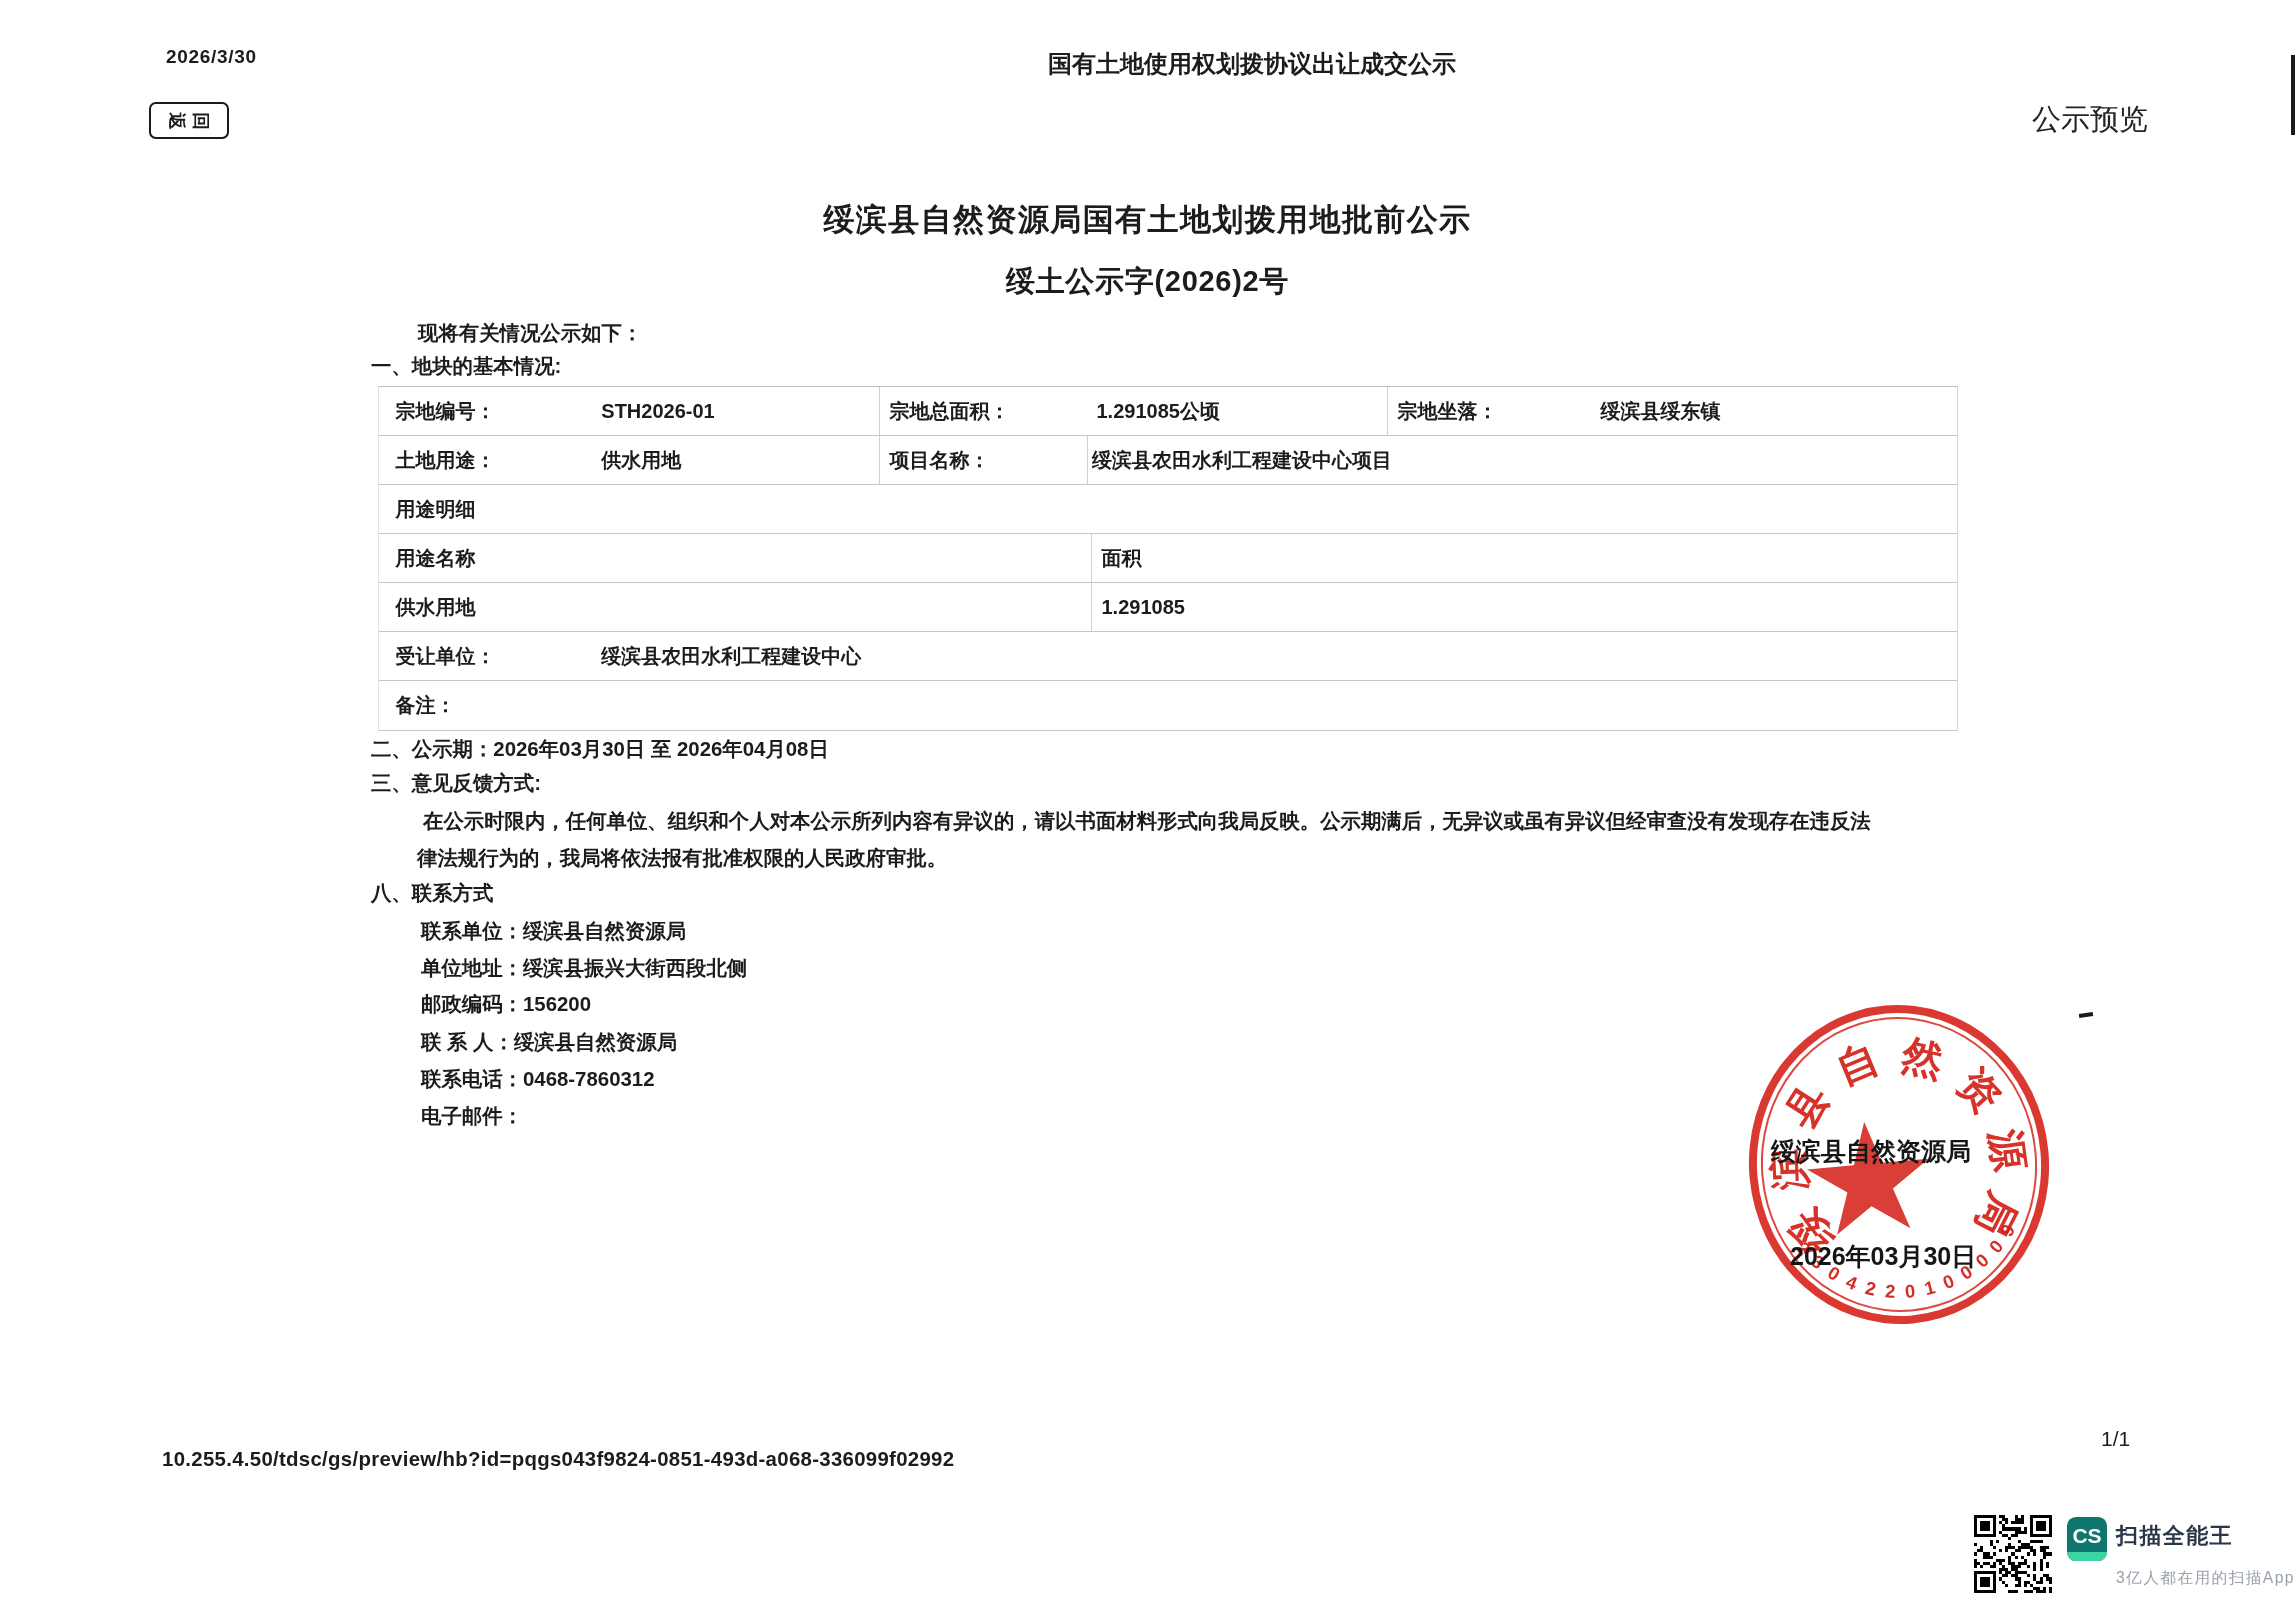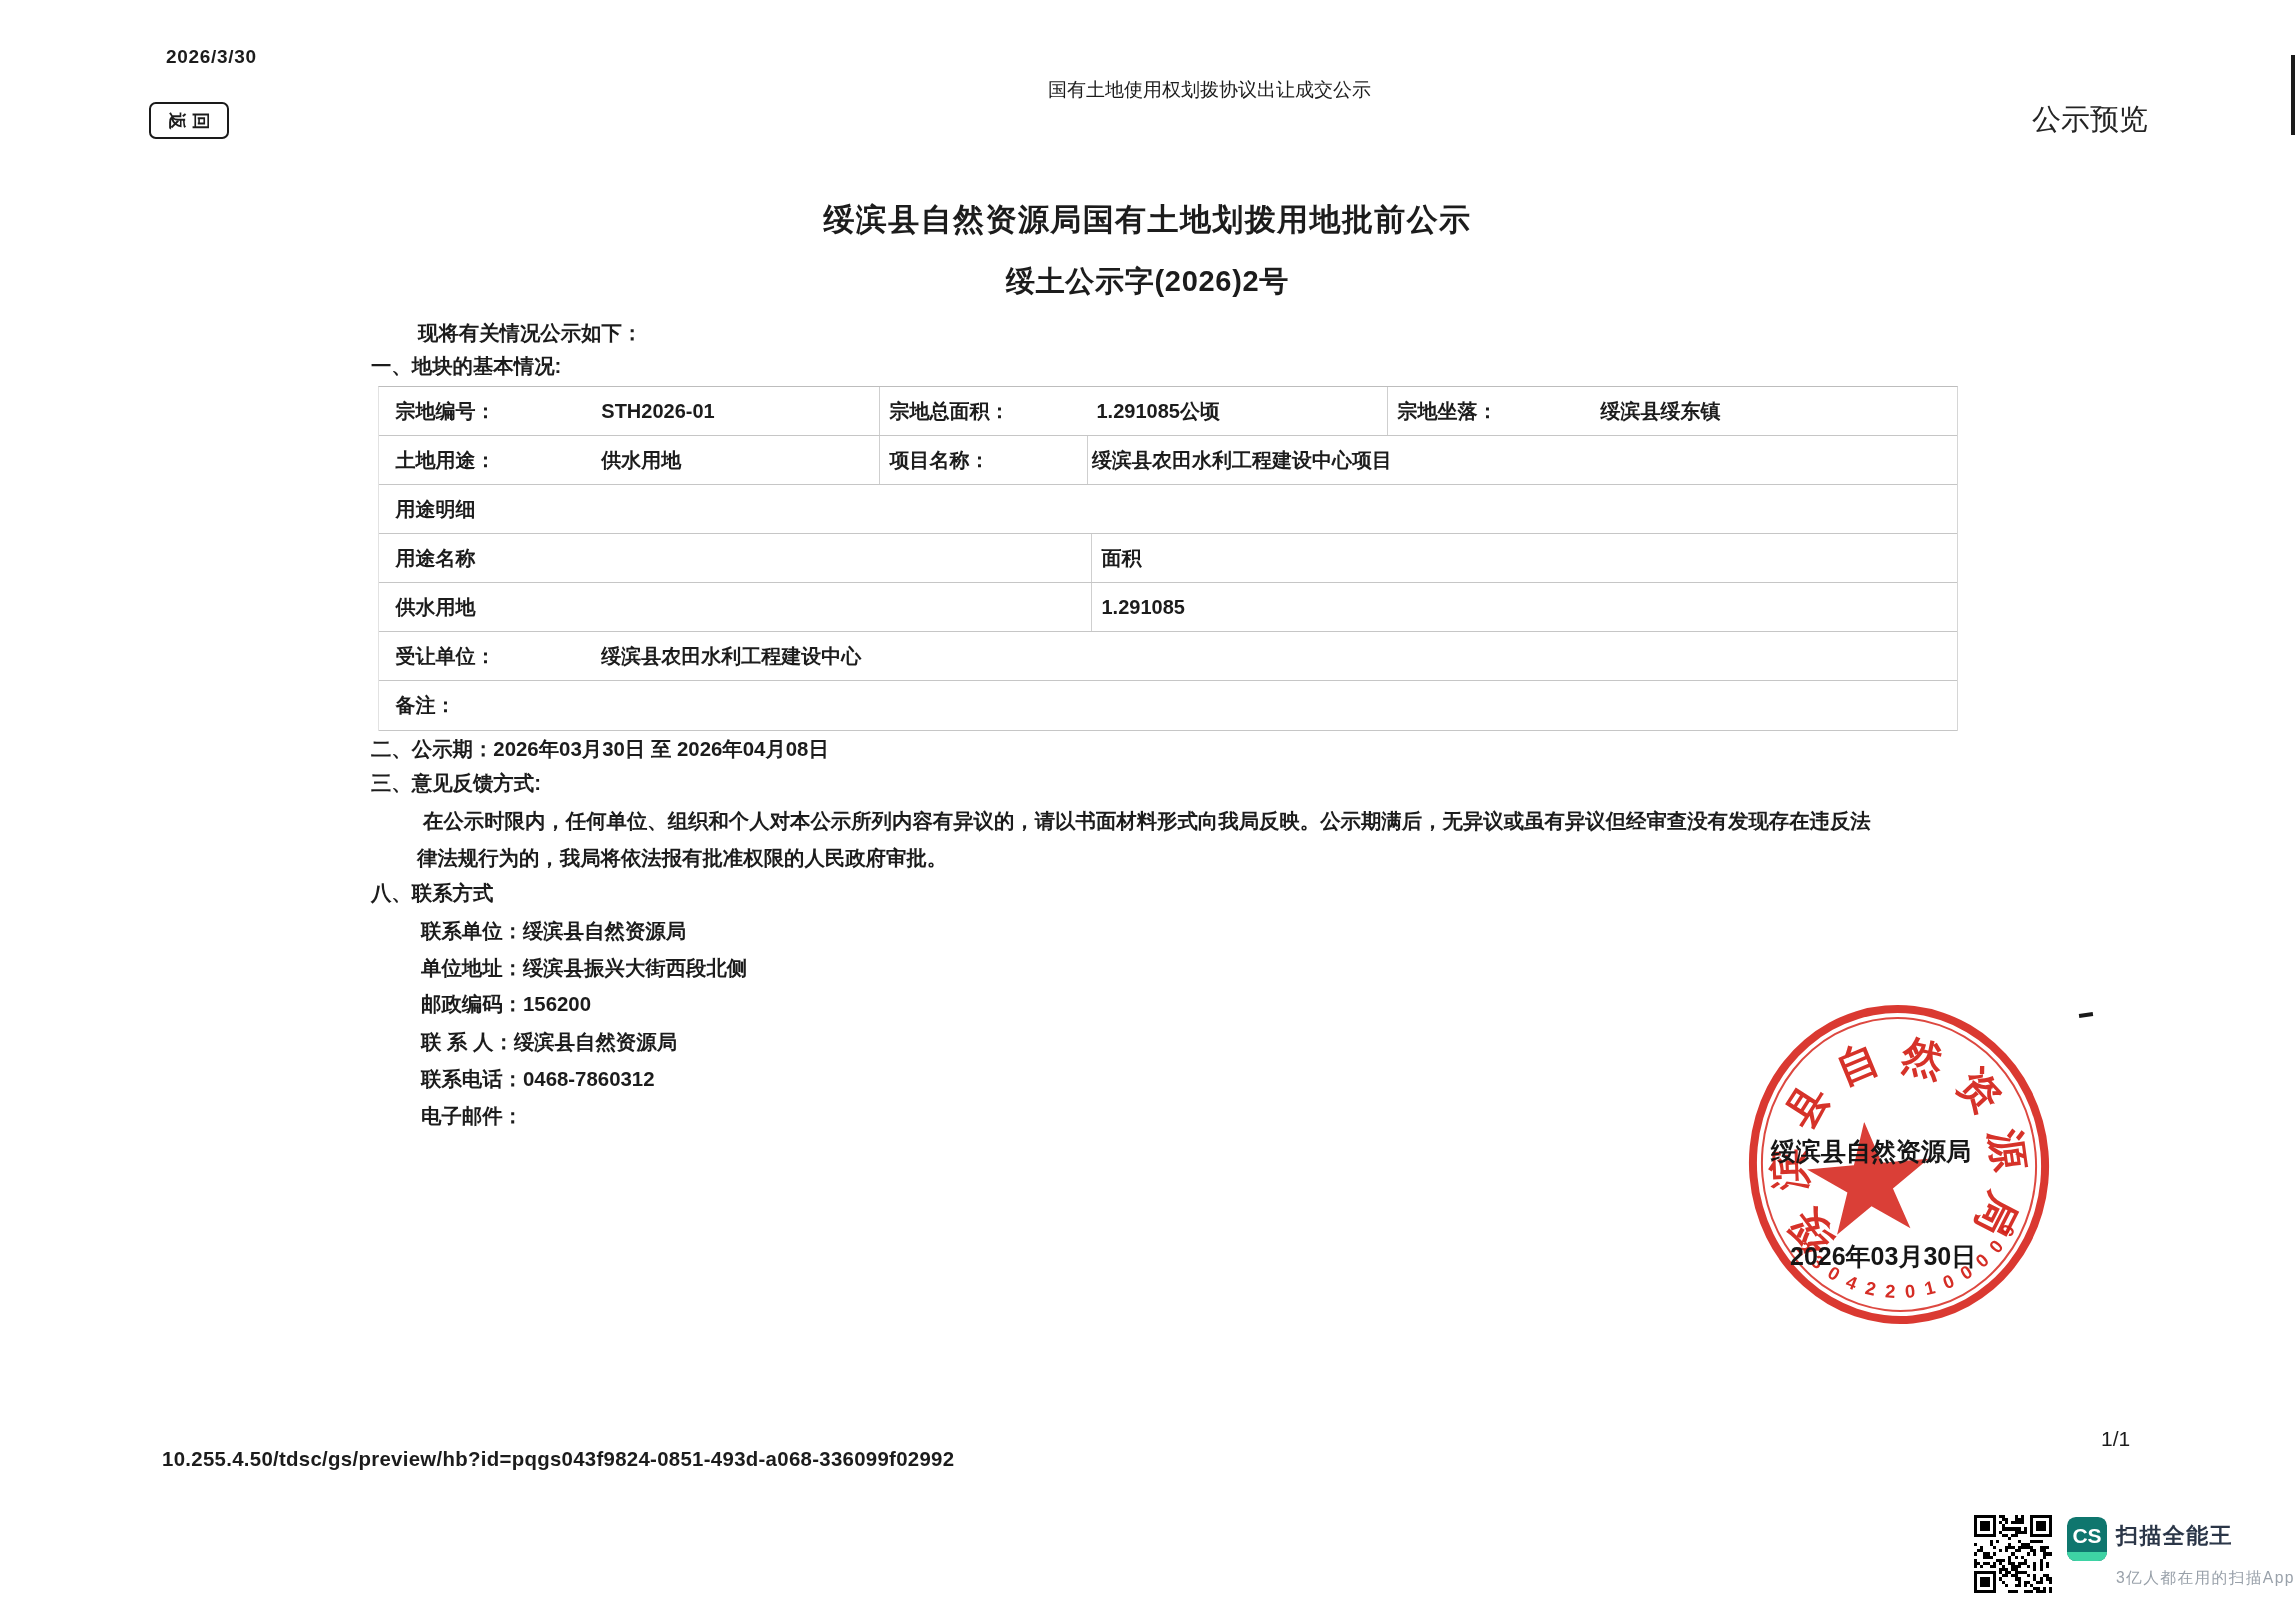--- a/index.html
+++ b/index.html
@@ -4,21 +4,21 @@
 <style>
   html,body{margin:0;padding:0;background:#888;}
   .page{
     position:relative;width:2295px;height:1622px;background:#ffffff;
     font-family:"Liberation Sans","DejaVu Sans",sans-serif;color:#1c1c1c;overflow:hidden;
   }
   .abs{position:absolute;}
 
   
   .hdr-date{left:166px;top:46px;font-size:19px;font-weight:700;letter-spacing:0.7px;}
-  .hdr-center{left:1048px;top:48px;font-size:19px;font-weight:400;margin-top:29px;}
+  .hdr-center{left:1048px;top:48px;font-size:24px;font-weight:700;}
   .edge-artifact{right:0;top:55px;width:4.1px;height:80px;background:#1b1b1b;}
 
   
   .back-btn{
     left:149px;top:102px;width:80px;height:37px;border:2px solid #1a1a1a;border-radius:6.8px;
     display:flex;align-items:center;justify-content:center;gap:6.8px;background:#fff;box-sizing:border-box;
   }
   .back-btn span{display:inline-block;font-size:17.7px;font-weight:700;transform:rotate(90deg);}
   .preview-label{left:2032px;top:100px;font-size:29px;font-weight:500;color:#242424;}
 

